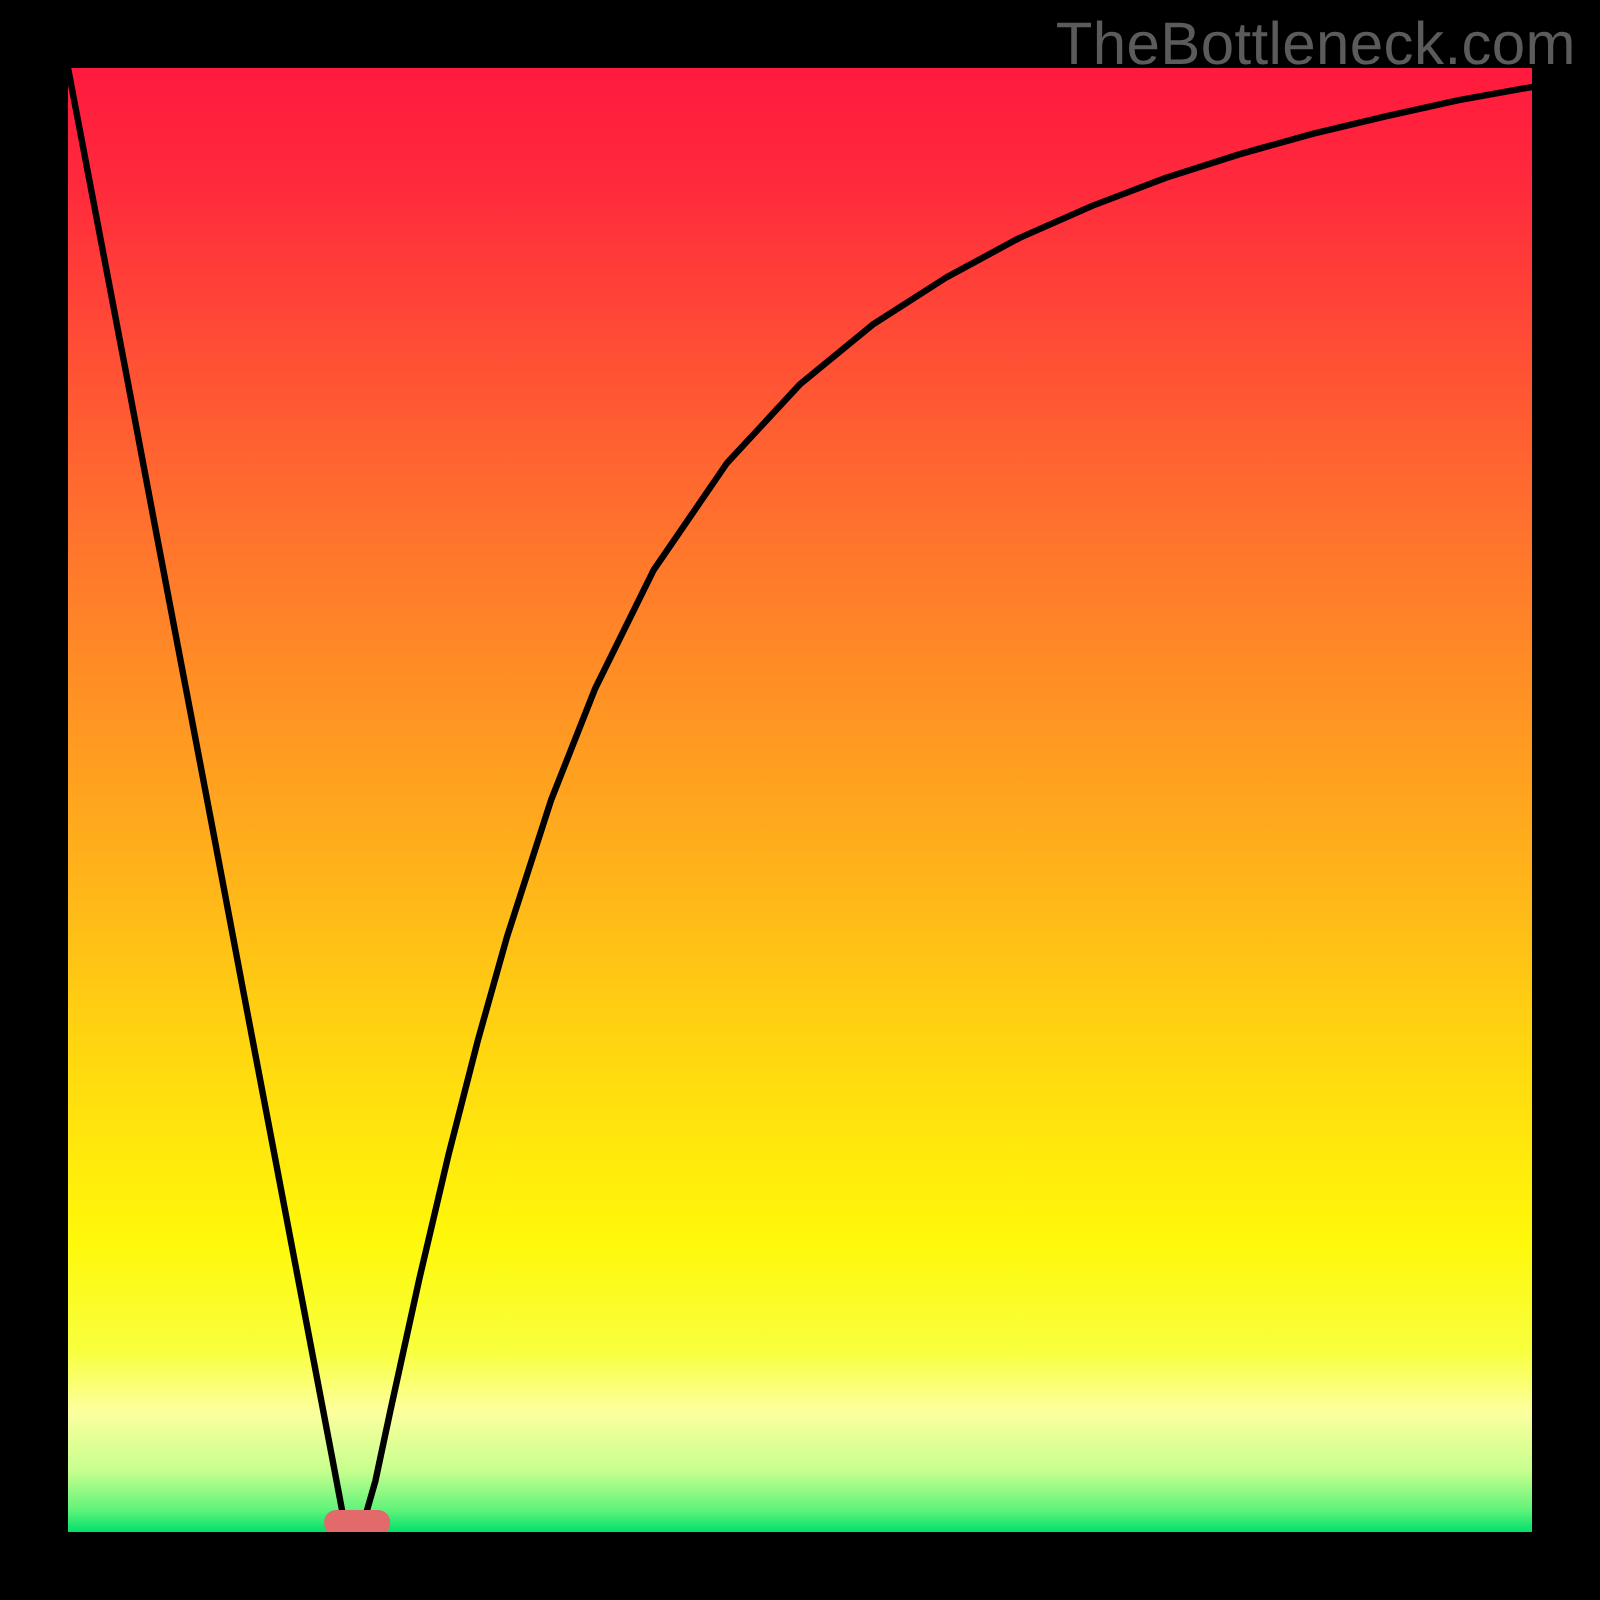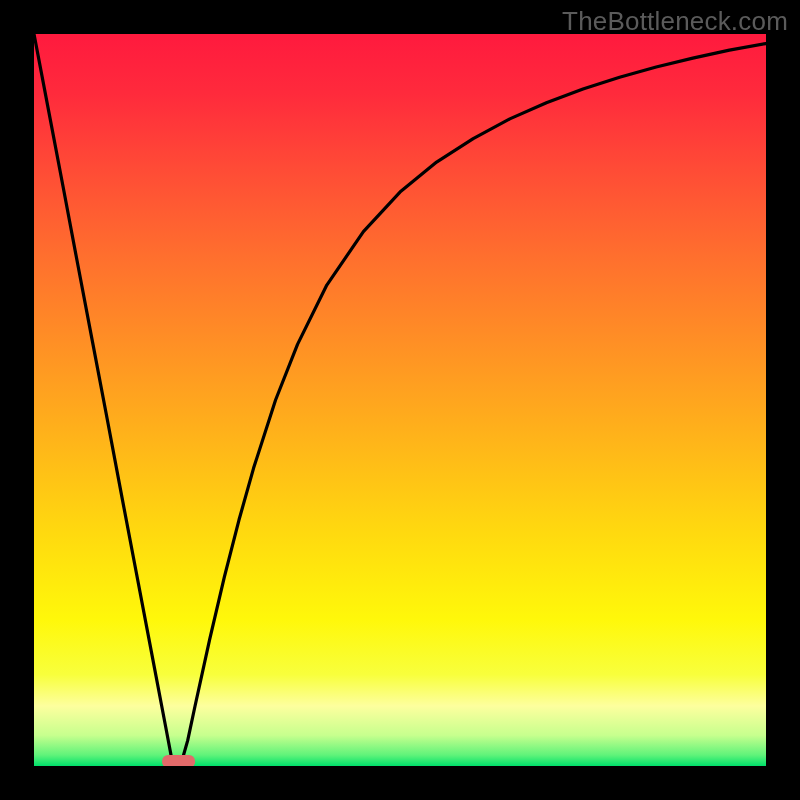--- a/index.html
+++ b/index.html
@@ -23,21 +23,21 @@
     top: 34px;
     width: 732px;
     height: 732px;
     overflow: hidden;
   }
   .watermark {
     position: absolute;
     top: 6px;
     right: 12px;
     color: #5b5b5b;
-    font-size: 26px;
+    font-size: 30px;
     font-weight: 500;
     letter-spacing: 0.2px;
     user-select: none;
   }
   svg { display: block; }
 </style>
 </head>
 <body>
 
 <div class="outer">

